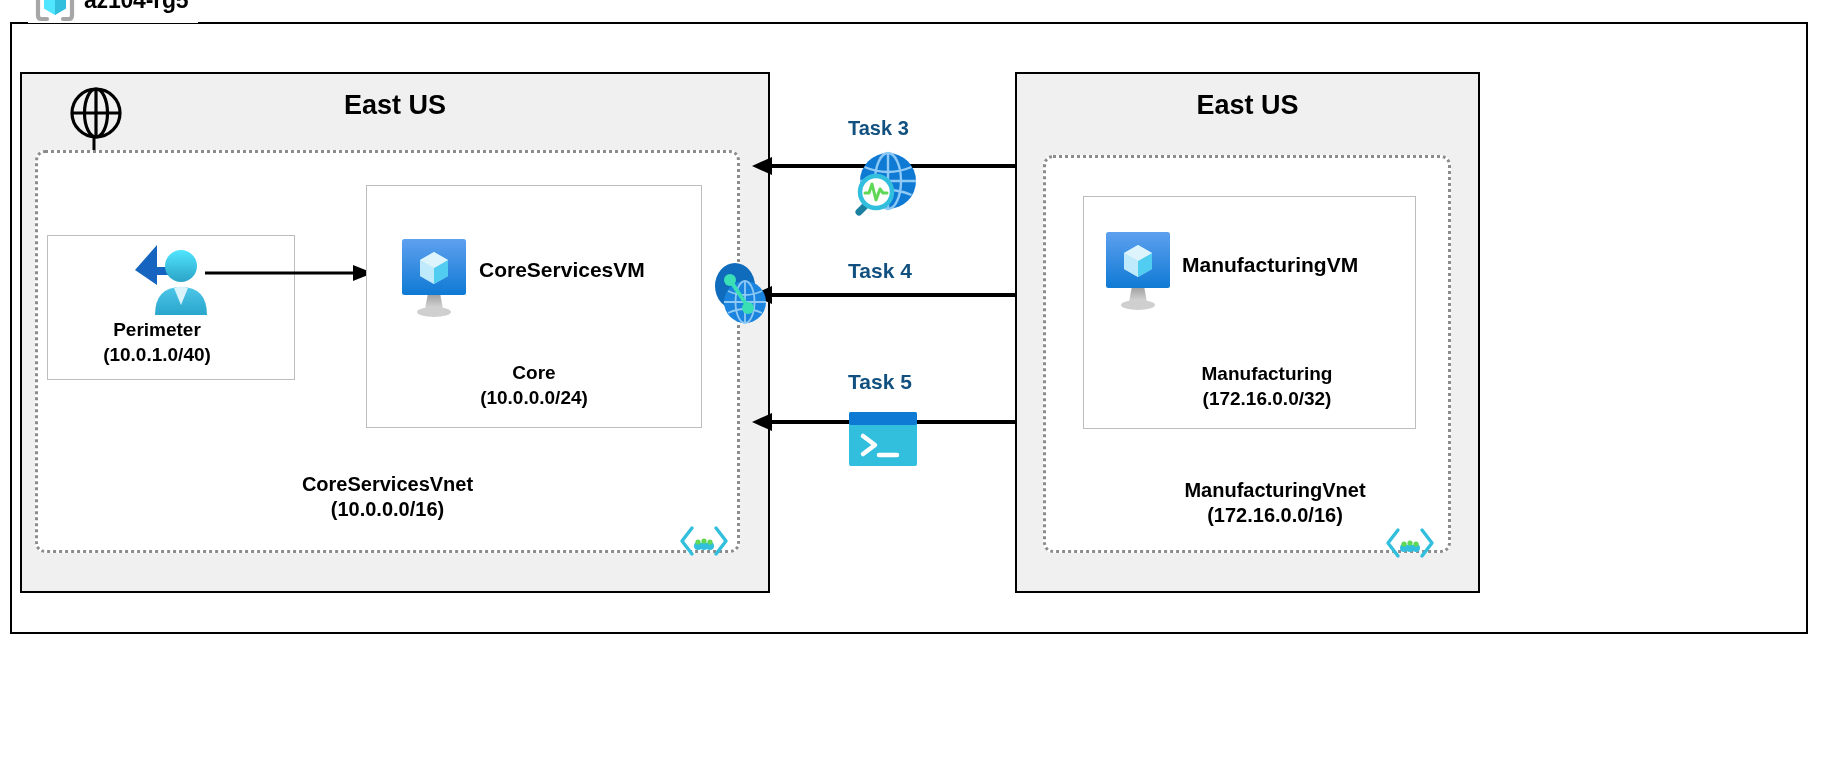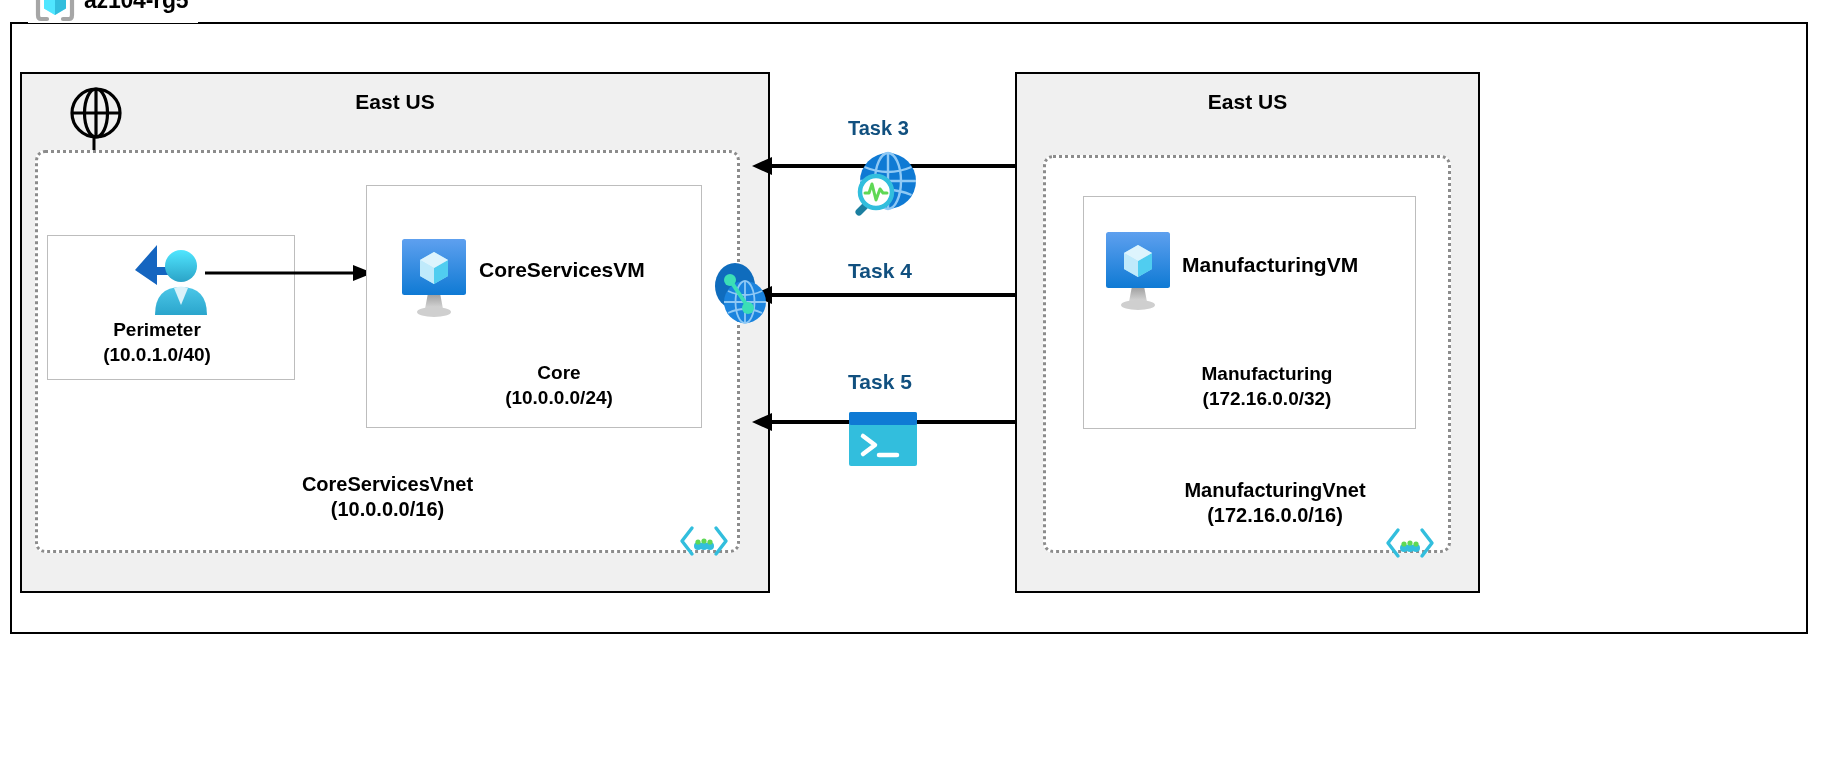--- a/index.html
+++ b/index.html
@@ -42,21 +42,21 @@
     position:absolute;
     background:#f0f0f0;
     border:2px solid #000000;
     box-sizing:border-box;
   }
   .region-left{ left:20px;  top:72px; width:750px; height:521px; }
   .region-right{ left:1015px; top:72px; width:465px; height:521px; }
   .region-title{
     position:absolute; top:16px; left:0; width:100%;
     text-align:center;
-    font-size:21px; font-weight:bold; color:#000000;
+    font-size:27px; font-weight:bold; color:#000000;
   }
 
   
   .vnet{
     position:absolute;
     background:#ffffff;
     border:3px dotted #8c8c8c;
     border-radius:10px;
     box-sizing:border-box;
   }
@@ -233,21 +233,21 @@
     <rect x="2" y="4" width="64" height="56" rx="2.5" fill="url(#vmG1)"></rect>
     <polygon points="34,17 48,25 48,41 34,49 20,41 20,25" fill="#9cdcf7"></polygon>
     <polygon points="34,33 48,25 48,41 34,49" fill="#50cdf0"></polygon>
     <polygon points="34,33 20,25 20,41 34,49" fill="#bfeafb"></polygon>
     <polygon points="34,17 48,25 34,33 20,25" fill="#ddf4fd"></polygon>
   </svg>
 </div>
 
 <div class="vm-name" style="left:479px;top:258px;">CoreServicesVM</div>
 
-<div class="subnet-label" style="left:366px;width:336px;top:361px;padding-left:25px;">
+<div class="subnet-label" style="left:366px;width:336px;top:361px;">
   <div>Core</div>
   <div>(10.0.0.0/24)</div>
 </div>
 
 <div class="task" style="left:848px;top:117px;font-size:20px;">Task 3</div>
 
 <div class="arrow" style="left:752px;top:152px;">
   <svg width="290" height="28" viewBox="0 0 290 28">
     <line x1="14" y1="14" x2="276" y2="14" stroke="#000" stroke-width="4"></line>
     <polygon points="0,14 20,5 20,23" fill="#000"></polygon>

